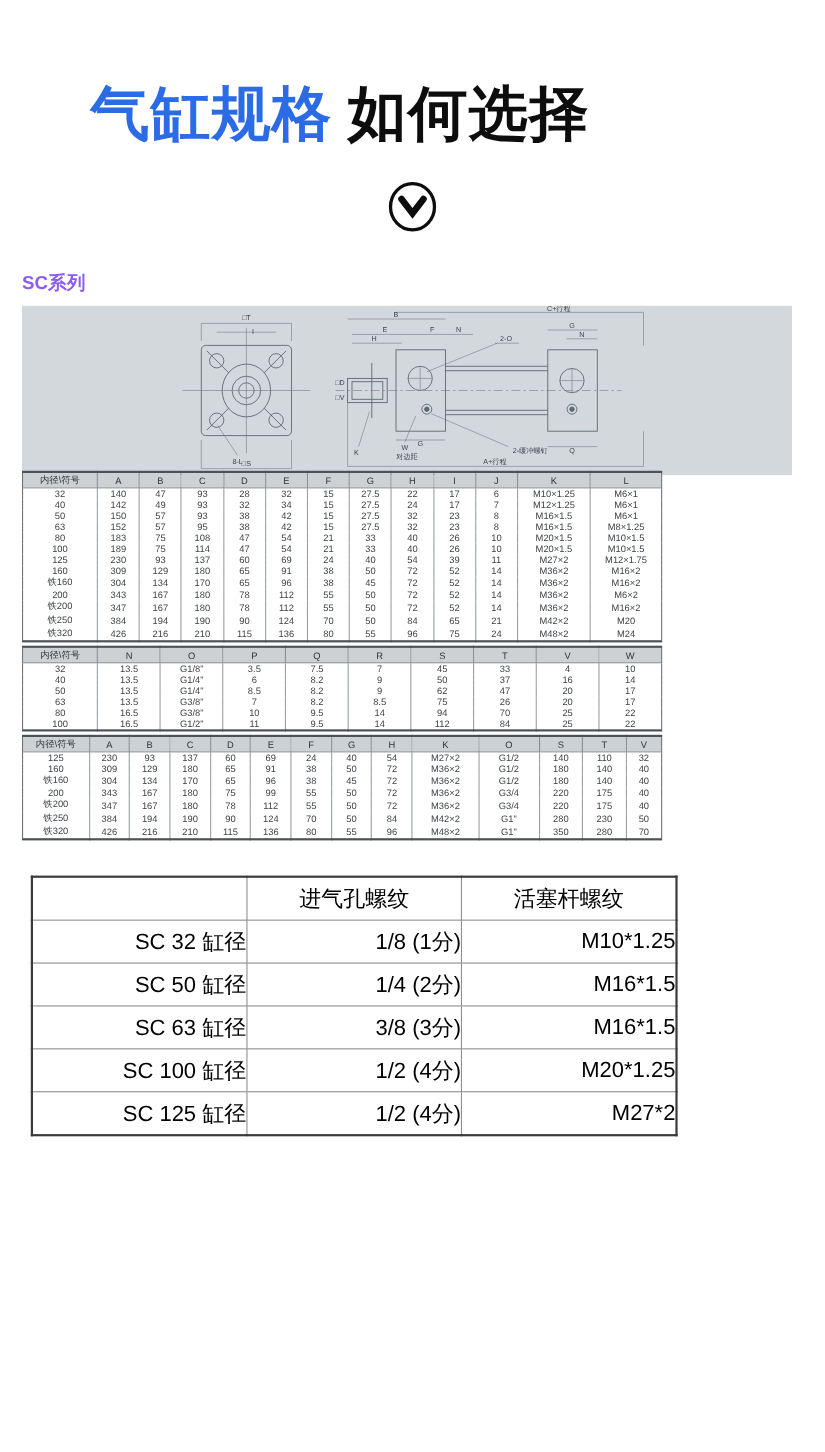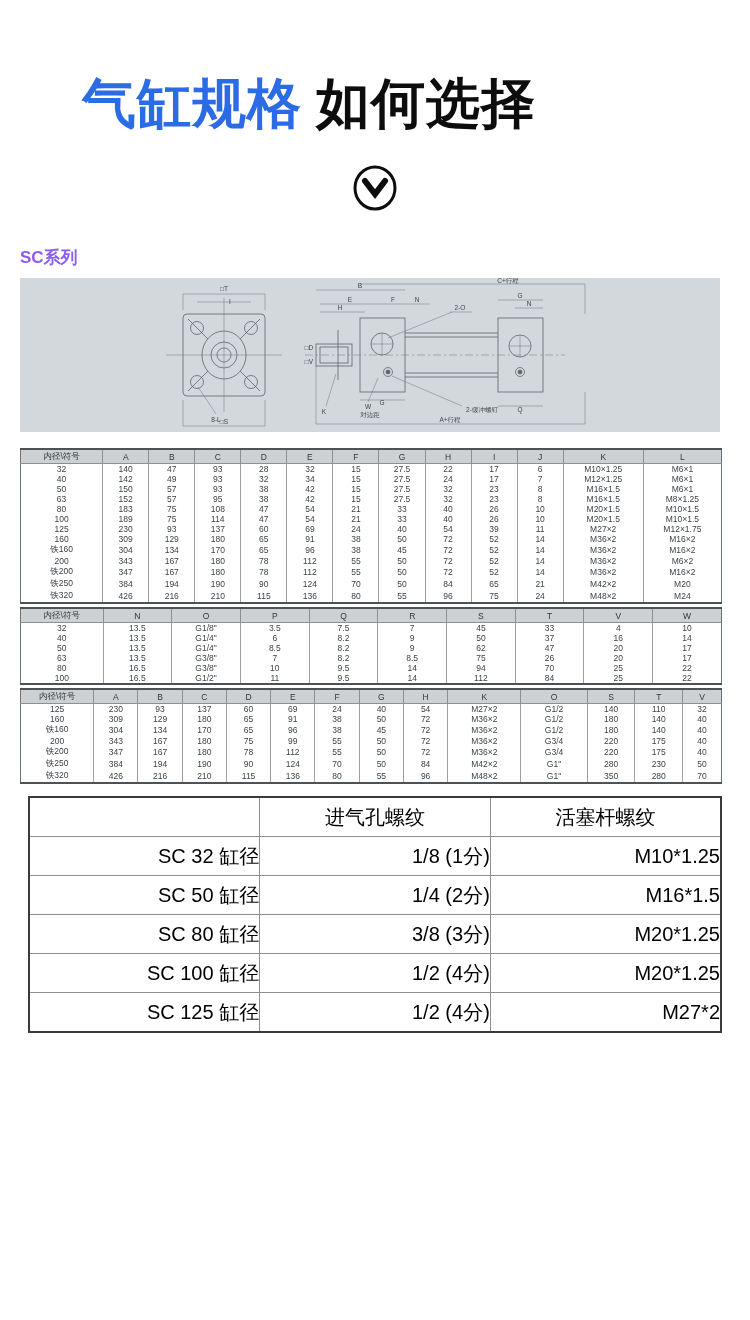--- a/index.html
+++ b/index.html
@@ -22,21 +22,21 @@
 
   
   .diagram-box{position:absolute;top:278px;left:20px;width:700px;height:154px;
                background:#d2d8db;}
   .diagram-box svg{width:700px;height:154px;display:block;}
   .dwg{stroke:#5b6670;stroke-width:0.8;fill:none;}
   .dwg-thin{stroke:#6b7680;stroke-width:0.5;fill:none;}
   .dwg-text{font-size:6.5px;fill:#3e454b;stroke:none;}
 
   
-  .spec-tables{position:absolute;left:20px;top:448px;width:702px;}
+  .spec-tables{position:absolute;left:20px;top:428px;width:582px;}
   .spec-table{margin-bottom:3px;}
   table.gen{width:100%;border-collapse:collapse;table-layout:fixed;
             font-size:8.5px;color:#3d4347;}
   .spec-table table.gen{border-top:2px solid #4c5358;border-bottom:2px solid #4c5358;}
   .spec-table th{background:#cdd1d3;font-weight:normal;color:#2f3539;
                  border:1px solid #8a9094;border-top:none;height:13px;
                  padding:0;text-align:center;overflow:hidden;white-space:nowrap;}
   .spec-table td{border-left:1px solid #9aa0a4;border-right:1px solid #9aa0a4;
                  height:10px;padding:0;text-align:center;overflow:hidden;white-space:nowrap;}
   .spec-table th:first-child,.spec-table td:first-child{border-left:1px solid #6d7478;}
@@ -53,21 +53,21 @@
   
   .t3 th:nth-child(1),.t3 td:nth-child(1){width:10.5%;}
   .t3 th:nth-child(n+2):nth-child(-n+9),.t3 td:nth-child(n+2):nth-child(-n+9){width:6.3%;}
   .t3 th:nth-child(10),.t3 td:nth-child(10){width:10.5%;}
   .t3 th:nth-child(11),.t3 td:nth-child(11){width:9.5%;}
   .t3 th:nth-child(12),.t3 td:nth-child(12){width:6.8%;}
   .t3 th:nth-child(13),.t3 td:nth-child(13){width:6.8%;}
   .t3 th:nth-child(14),.t3 td:nth-child(14){width:5.5%;}
 
   
-  .select-table{position:absolute;left:28px;top:796px;width:694px;}
+  .select-table{position:absolute;left:28px;top:796px;width:588px;}
   .select-table table.gen{font-size:20px;color:#000;border:2px solid #3a3a3a;}
   .select-table th{font-weight:normal;background:#fff;border:1px solid #8f8f8f;
                    height:38px;padding:0;text-align:center;}
   .select-table td{border:1px solid #8f8f8f;height:38px;padding:0;text-align:right;
                    white-space:nowrap;overflow:hidden;}
 </style>
 </head>
 <body>
 
 <div class="title">
@@ -656,23 +656,23 @@
           <td>SC 32 缸径</td>
           <td>1/8 (1分)</td>
           <td>M10*1.25</td>
         </tr>
         <tr>
           <td>SC 50 缸径</td>
           <td>1/4 (2分)</td>
           <td>M16*1.5</td>
         </tr>
         <tr>
-          <td>SC 80 缸径</td>
+          <td>SC 63 缸径</td>
           <td>3/8 (3分)</td>
-          <td>M20*1.25</td>
+          <td>M16*1.5</td>
         </tr>
         <tr>
           <td>SC 100 缸径</td>
           <td>1/2 (4分)</td>
           <td>M20*1.25</td>
         </tr>
         <tr>
           <td>SC 125 缸径</td>
           <td>1/2 (4分)</td>
           <td>M27*2</td>

